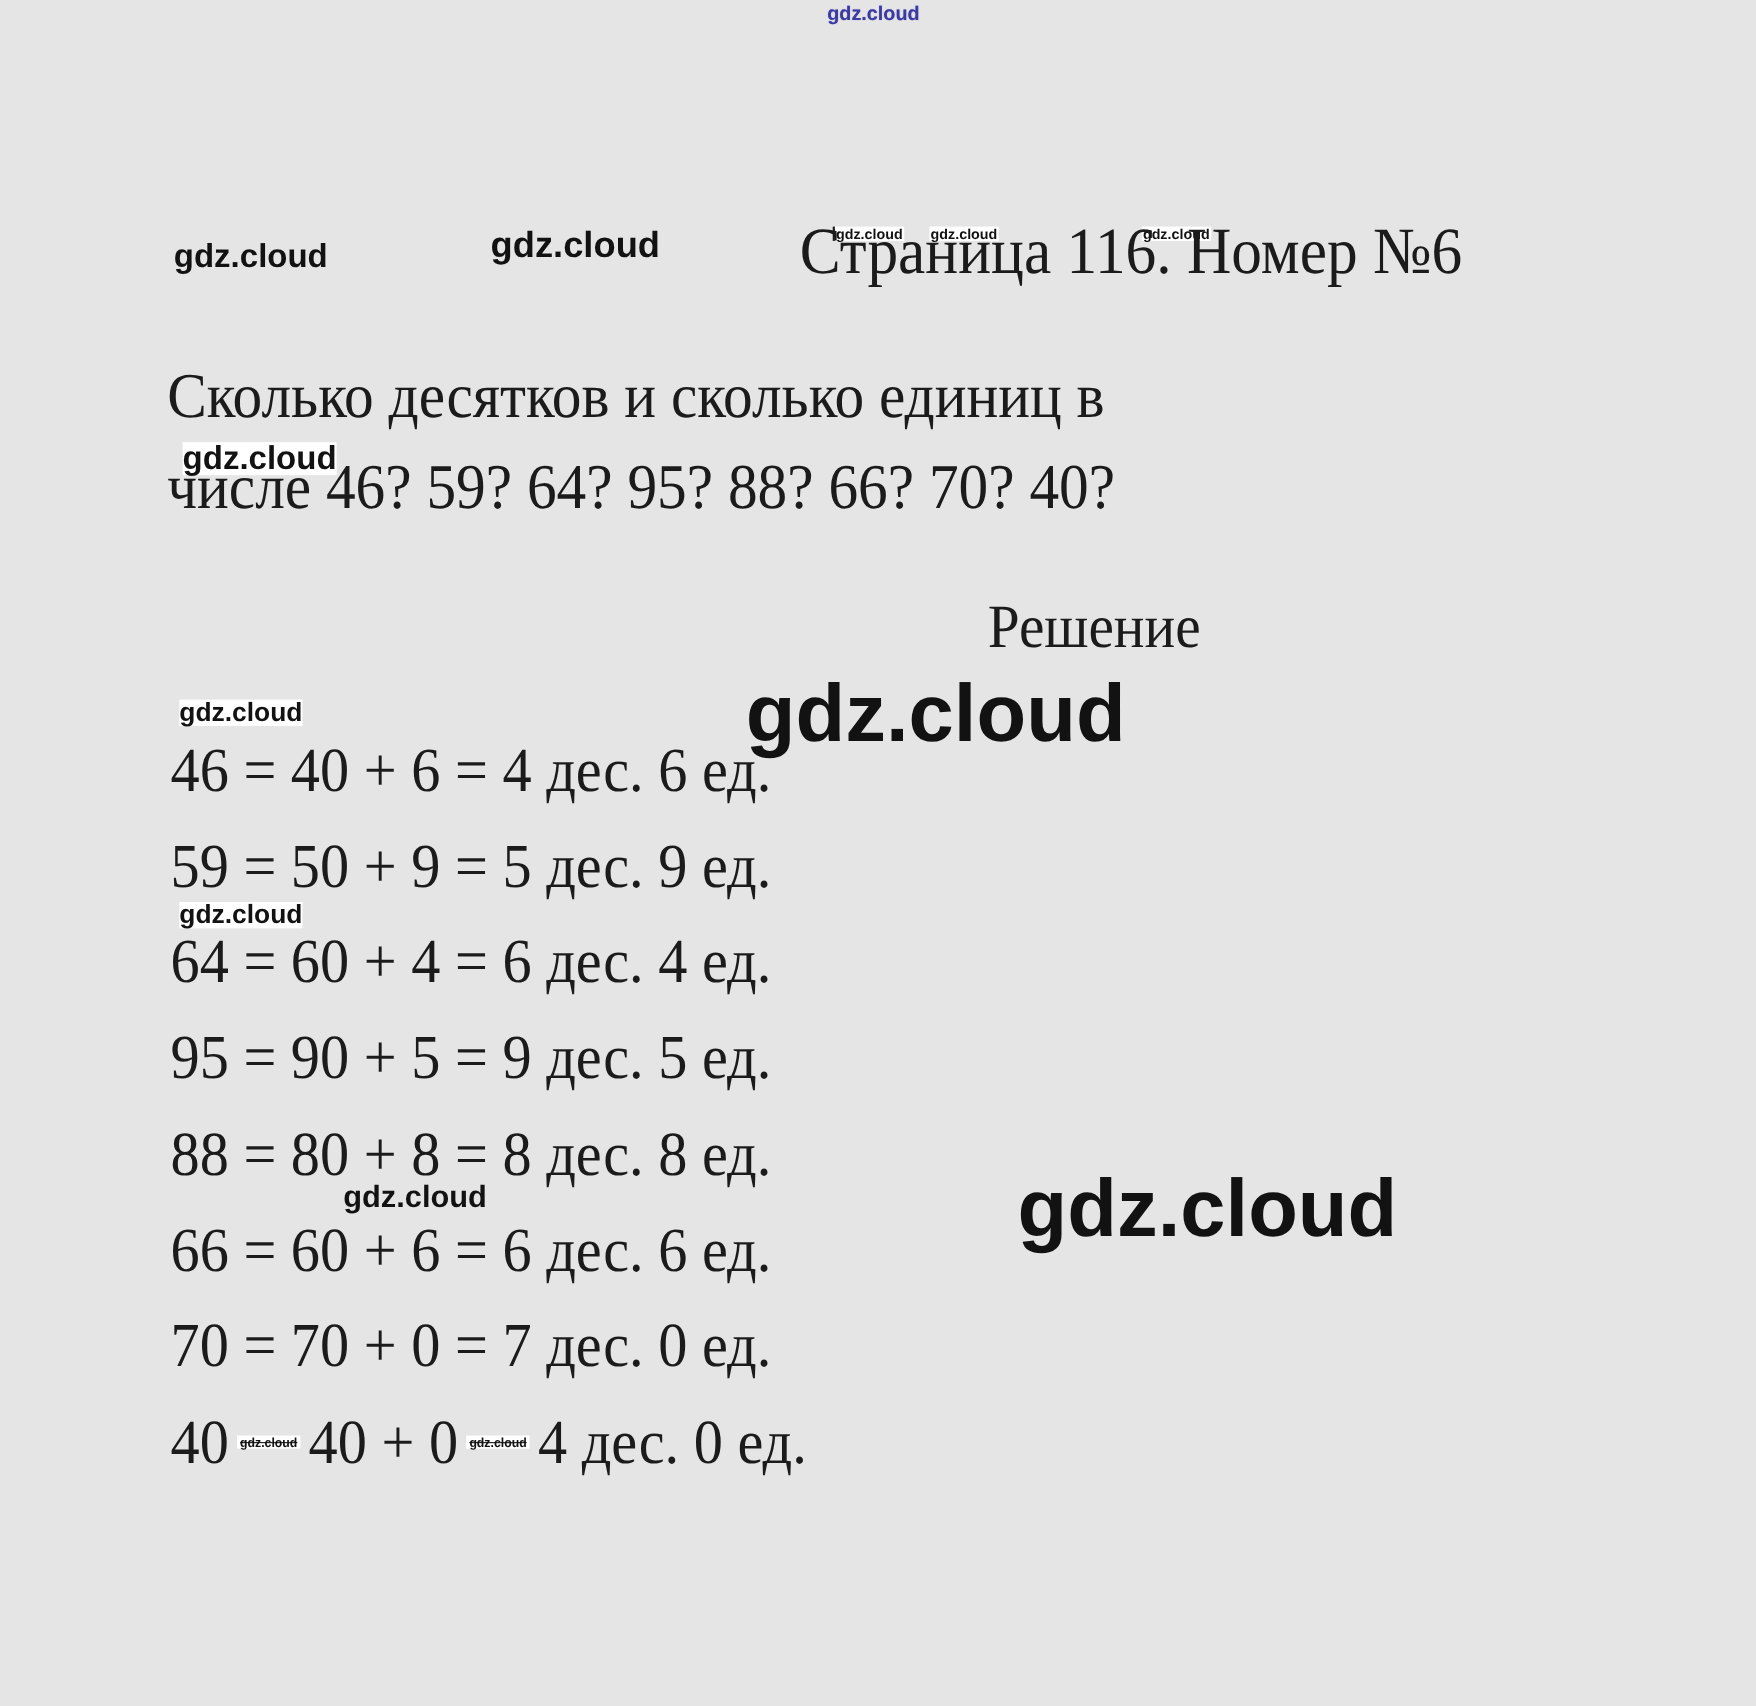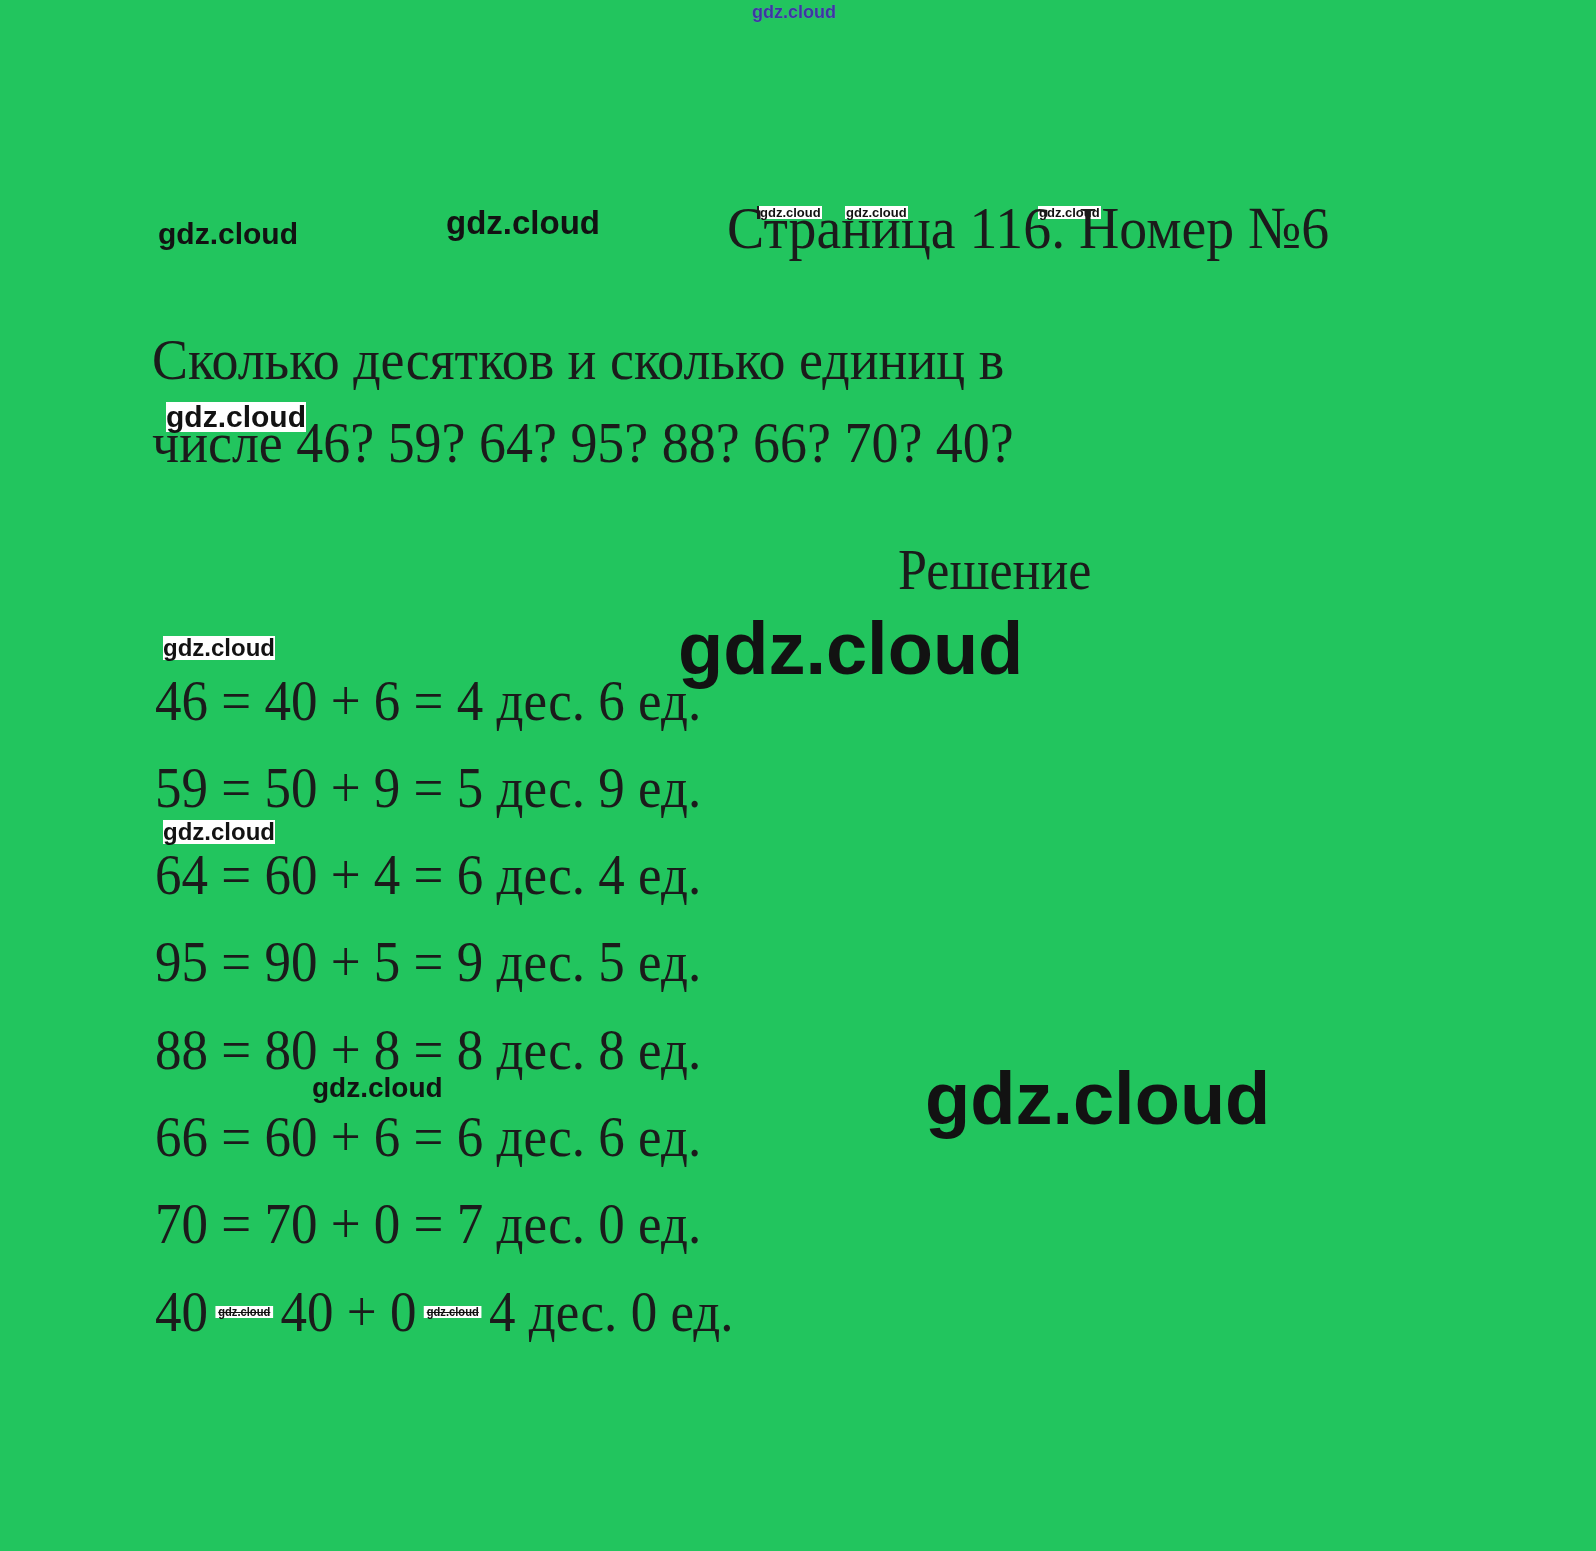--- a/index.html
+++ b/index.html
@@ -1,20 +1,20 @@
 <!DOCTYPE html>
 <html><head>
 <meta charset="utf-8">
 <style>
   html, body { margin: 0; padding: 0; background: #ffffff; }
   .page {
     position: relative;
     width: 1596px;
     height: 1551px;
-    background: #22c55e;
+    background: #e5e5e5;
     overflow: hidden;
     font-family: "Liberation Serif", "DejaVu Serif", serif;
     color: #1b1b1b;
   }
   
   .serif-line {
     position: absolute;
     white-space: nowrap;
     line-height: 1;
     font-family: "Liberation Serif", "DejaVu Serif", serif;

